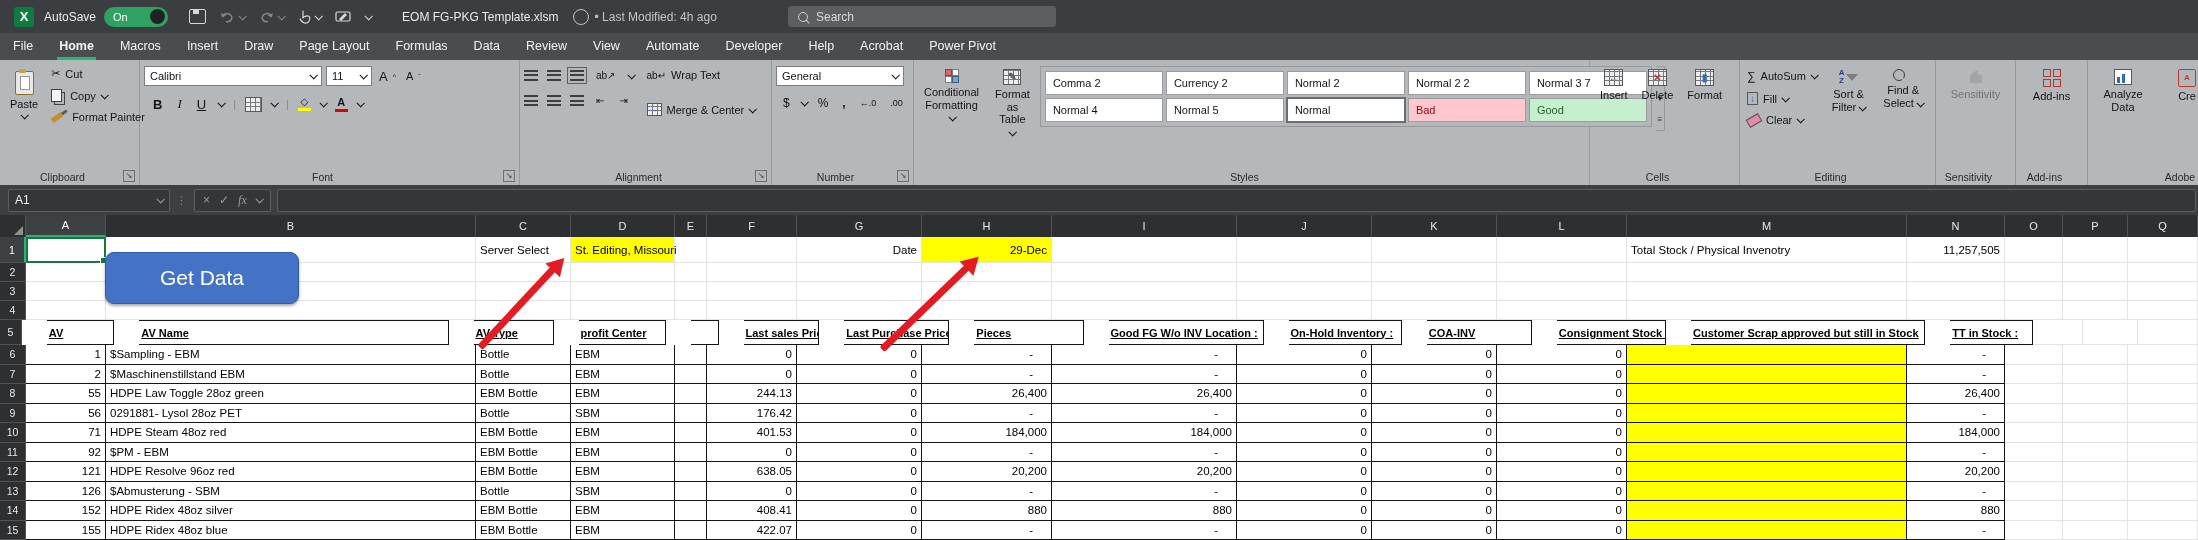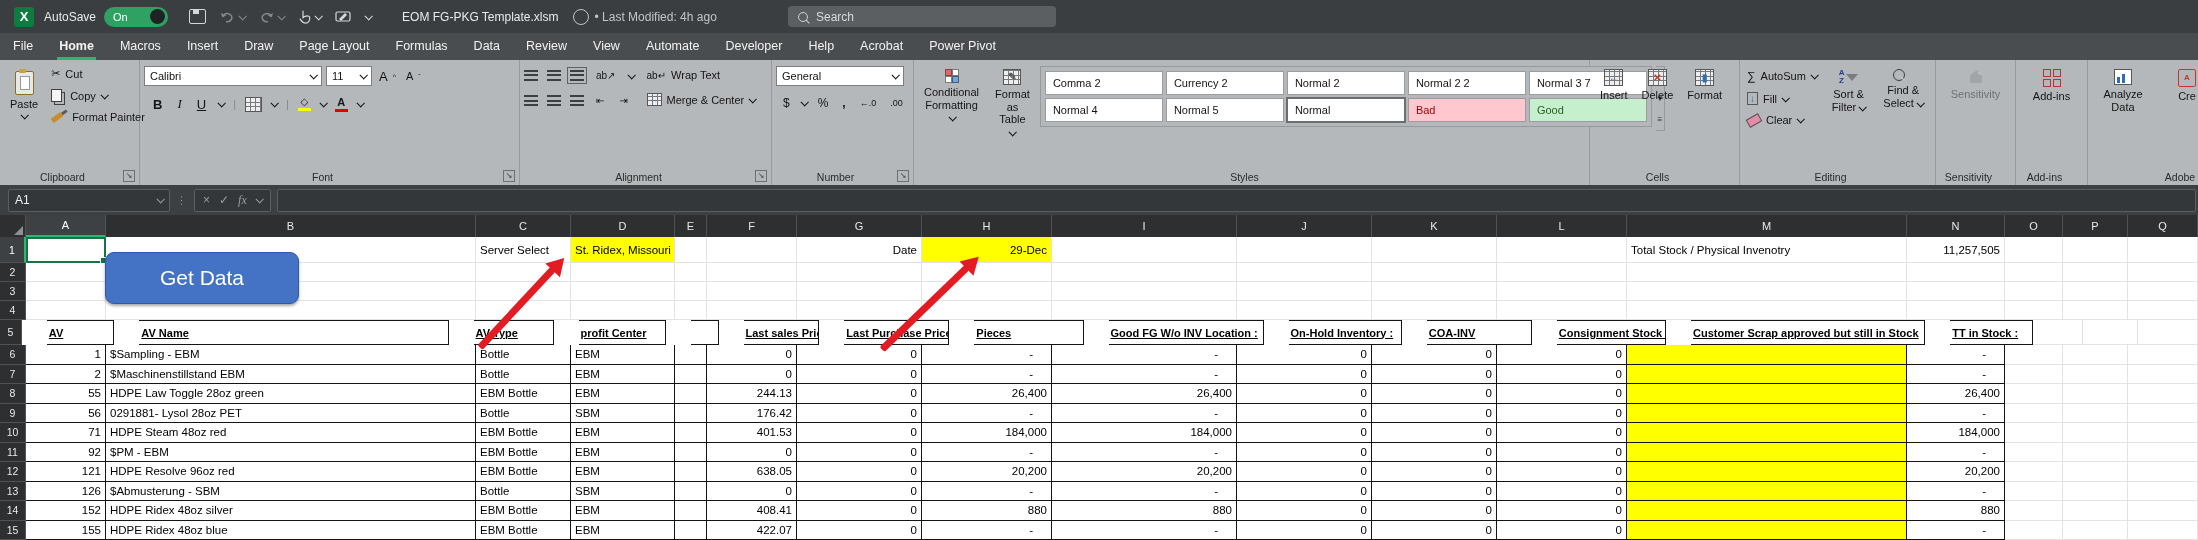--- a/index.html
+++ b/index.html
@@ -274,21 +274,21 @@
             <i class="chev plain"></i>
         </div>
         <div class="hrow" style="gap:9px">
           <span class="lines"></span>
           <span class="lines"></span>
           <span class="lines"></span>
           <span class="smallbtn" style="font-size:10px">⇤</span>
           <span class="smallbtn" style="font-size:10px">⇥</span>
         </div>
       </div>
-      <div class="vcol" style="gap:10px;padding-top:2px">
+      <div class="vcol" style="gap:20px;padding-top:2px">
         <div class="smallbtn">
             <span style="font-size:10px">ab↵</span>
             <span>Wrap Text</span>
           </div>
         <div class="smallbtn">
             <span class="gridic" style="width:13px;height:11px">
               <span class="mark" style="color:#2e6db5;font-size:8px">↔</span>
             </span>
             <span>Merge &amp; Center</span>
             <i class="chev plain"></i>
@@ -494,21 +494,21 @@
       <div class="chead" style="width: 58px;">O</div>
       <div class="chead" style="width: 65px;">P</div>
       <div class="chead" style="width: 70px;">Q</div>
     </div>
     <div class="srow" style="height: 26px;">
       <div class="rhead selr" style="width: 26px;">1</div>
       <div class="cell gl" style="width: 80px;"></div>
       <div class="cell gl" style="width: 370px;"></div>
       <div class="cell gl" style="width: 95px;">Server Select</div>
       <div class="cell gl yellow ovf" style="width: 104px;">
-        <span>St. Ridex, Missouri</span>
+        <span>St. Editing, Missouri</span>
       </div>
       <div class="cell gl" style="width: 32px;"></div>
       <div class="cell gl r" style="width: 90px;"></div>
       <div class="cell gl r" style="width: 125px;">Date</div>
       <div class="cell gl r yellow" style="width: 130px;">29-Dec</div>
       <div class="cell gl r" style="width: 185px;"></div>
       <div class="cell gl r" style="width: 135px;"></div>
       <div class="cell gl r" style="width: 125px;"></div>
       <div class="cell gl r" style="width: 130px;"></div>
       <div class="cell gl" style="width: 280px;">Total Stock / Physical Invenotry</div>

